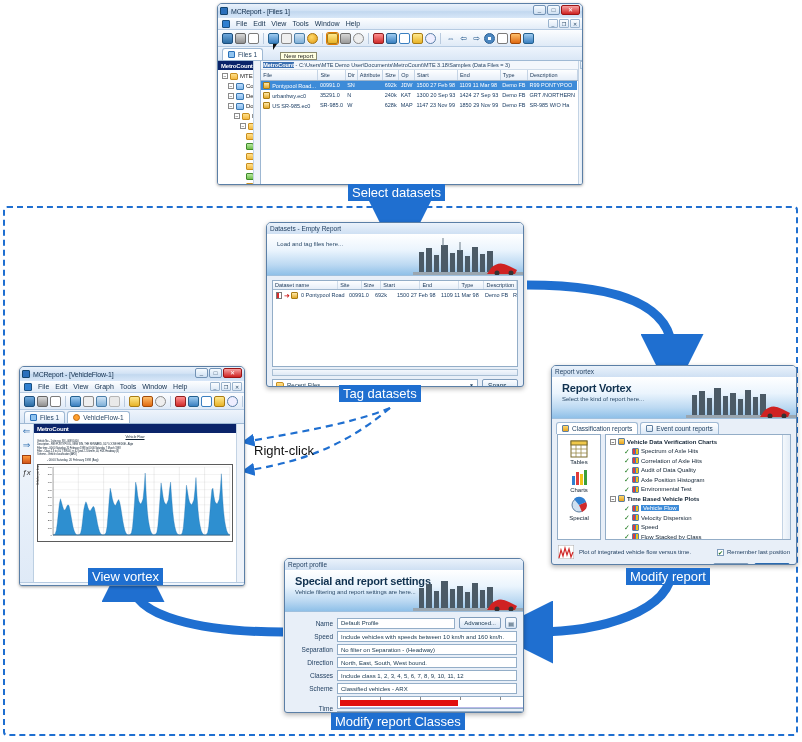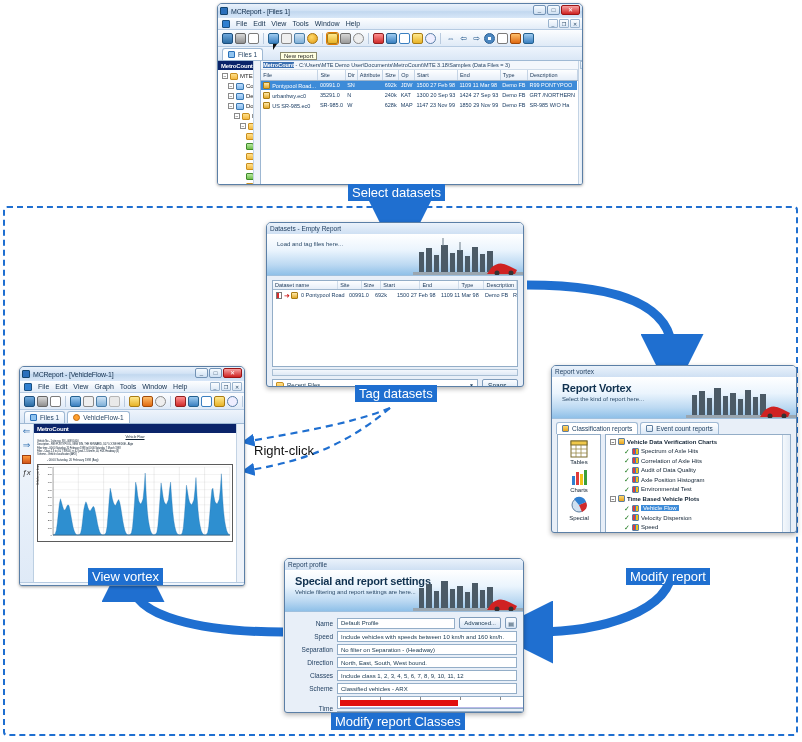--- a/index.html
+++ b/index.html
@@ -174,21 +174,21 @@
   .rpt-left { width:14px; background:linear-gradient(to bottom,#f1f6fc,#dfeaf7); border-right:1px solid #bccfe2;
               display:flex; flex-direction:column; align-items:center; gap:5px; padding-top:3px;}
   .rpt-page { flex:1; background:#fff; position:relative; overflow:hidden; padding:2px 3px;}
   .rpt-scroll { width:8px; background:#eef3fa; border-left:1px solid #c3d3e4;}
   .minitext { font-size:2.6px; color:#123; line-height:3.3px; letter-spacing:-.1px;}
   .chartbox { border:1px solid #5b5b5b; background:#fff; position:relative; height:78px; margin-top:2px;}
   .vaxis-label { position:absolute; left:-1px; top:20px; font-size:2.6px; color:#333;
                  transform:rotate(-90deg); transform-origin:left top;}
 
   
-  #dlgVortex { left:551px; top:365px; width:246px; height:168px;}
+  #dlgVortex { left:551px; top:365px; width:246px; height:200px;}
   .vx-tree { background:#fff; border:1px solid #93adc7; font-size:6px; color:#123; overflow:hidden;
              padding:2px 0 0 2px; position:relative;}
   .vxrow { display:flex; align-items:center; gap:2px; height:9.5px; white-space:nowrap;}
   .vxrow.grp { font-weight:bold; }
   .tick { color:#1b7a1b; font-size:7px; line-height:7px; flex:none;}
   .vxico { width:7px;height:7px;border:1px solid #5f7fa0;border-radius:1px; flex:none;
            background:linear-gradient(to bottom,#ffffff,#cfe0f0);}
   .vxico.bar { background:linear-gradient(to right,#e03b3b 33%,#2f7fd0 33% 66%,#f0c419 66%);}
   .vxico.grid2 { background:linear-gradient(to bottom,#fdd870,#e8a41e);}
   .vxrow .selname { background:#3d8bd8; color:#fff; padding:0 2px;}
@@ -507,21 +507,21 @@
       <div class="finput" style="height:12px;gap:3px;">
         <span class="folder"></span>
         <span>Recent Files...</span>
         <span style="margin-left:auto;font-size:5px;color:#2b4a68">▼</span>
       </div>
       <div class="btn" style="height:12px">Spans...</div>
     </div>
 
   </div>
 
-  <div class="flowlabel" style="left:355px; top:385px;">Tag datasets</div>
+  <div class="flowlabel" style="left:339px; top:385px;">Tag datasets</div>
 
   <div class="dlg" id="dlgVortex">
     <div class="dlg-title">
       <span>Report vortex</span>
     </div>
     <div class="dlg-header">
       <h1>Report Vortex</h1>
       <p>Select the kind of report here...</p>
       <div class="hdr-art">
         <svg width="110" height="38" viewBox="0 0 110 38">

